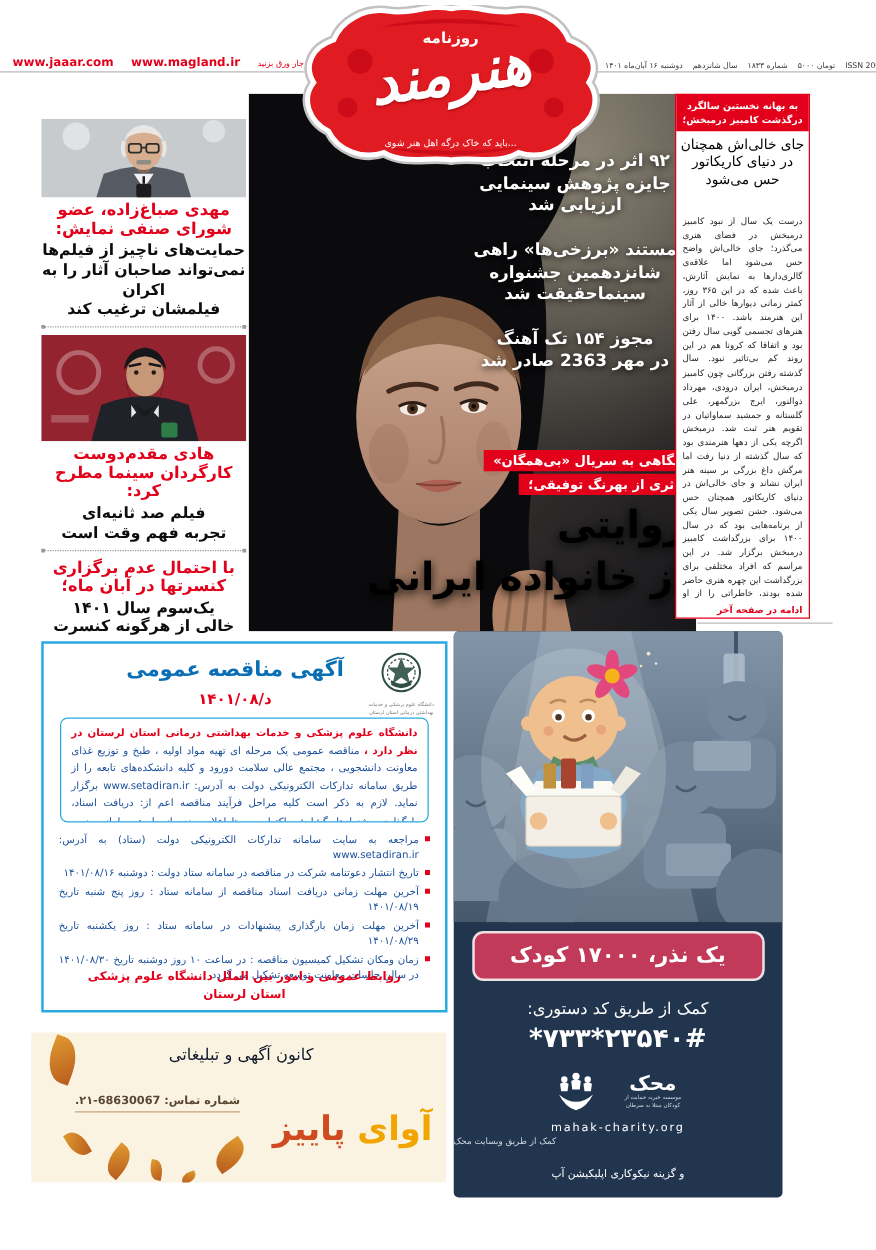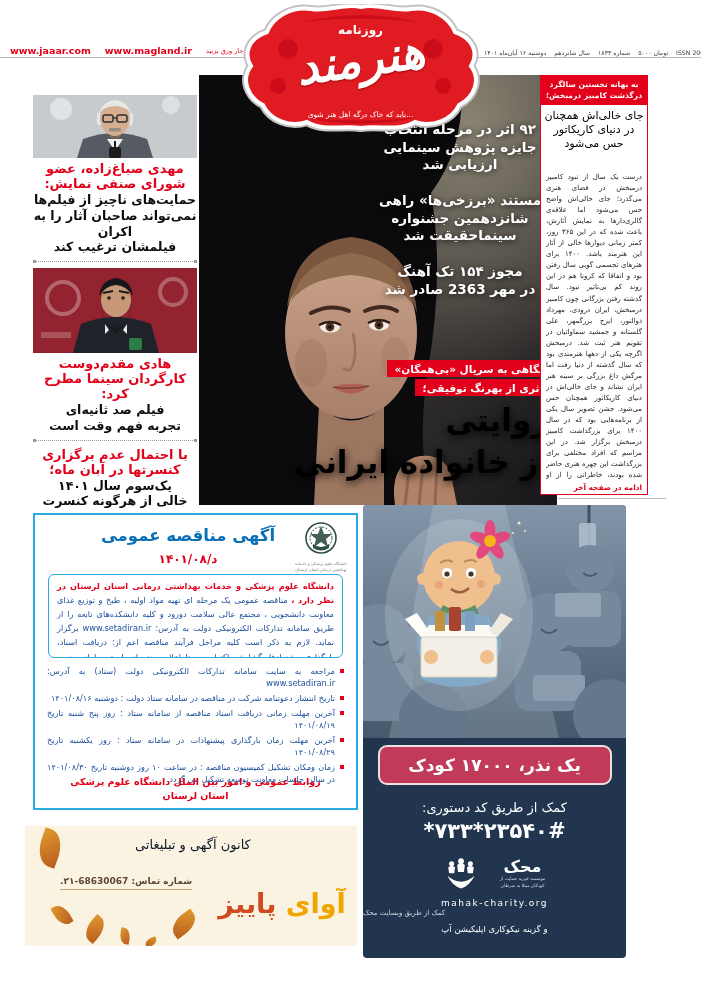--- a/index.html
+++ b/index.html
@@ -65,21 +65,21 @@
   .charity-badge { margin:7px auto 0; width:234px; border:2px solid #f0dfe2; border-radius:9px; background:#c13a5a; color:#fff; font-weight:bold; font-size:17px; text-align:center; padding:8px 0; }
   .charity-ussd-label { margin-top:15px; text-align:center; color:#fff; font-size:13px; }
   .charity-ussd { margin-top:4px; text-align:center; color:#fff; font-weight:bold; font-size:21px; letter-spacing:1px; }
   .force-ltr { direction:ltr; unicode-bidi:bidi-override; display:inline-block; }
   .mahak-row { margin-top:12px; display:flex; justify-content:center; align-items:center; gap:22px; direction:ltr; }
   .mahak-text { text-align:center; }
   .mahak-name { color:#fff; font-weight:bold; font-size:16px; line-height:1; }
   .mahak-sub { color:#cfd8e2; font-size:4.5px; line-height:1.6; }
   .charity-site { margin-top:5px; text-align:center; color:#fff; font-size:9px; letter-spacing:1.5px; direction:ltr; }
   .charity-site-label { margin-top:1px; text-align:left; color:#cfd8e2; font-size:7px; }
-  .charity-app { margin-top:7px; text-align:center; color:#fff; font-size:8.5px; }
+  .charity-app { margin-top:18px; text-align:center; color:#fff; font-size:8.5px; }
   
   .autumn { position:absolute; top:826px; left:25px; width:332px; height:120px; background:#fbf3e2; overflow:hidden; }
   .autumn-title { position:absolute; top:11px; left:110px; width:160px; text-align:left; color:#0f172a; font-weight:normal; font-size:13px; }
   .autumn-brand { position:absolute; top:42px; left:182px; width:150px; text-align:center; font-weight:bold; font-size:27px;margin-top:20px; }
   .autumn-brand .w1 { color:#f0a500; } .autumn-brand .w2 { color:#cf4a1f; }
   .autumn-phone { position:absolute; top:50px; left:35px; font-size:9px; font-weight:bold; color:#5a4632; border-bottom:1px solid #c3a878; padding-bottom:3px; }
   .leaf { position:absolute; background:linear-gradient(135deg,#e09a2f,#b85c1e); border-radius:0 70% 0 70%; }
   .leaf1 { width:22px; height:36px; left:14px; top:4px; transform:rotate(20deg); }
   .leaf2 { width:14px; height:22px; left:30px; top:78px; transform:rotate(-30deg); }
   .leaf3 { width:16px; height:26px; left:62px; top:90px; transform:rotate(40deg); }

